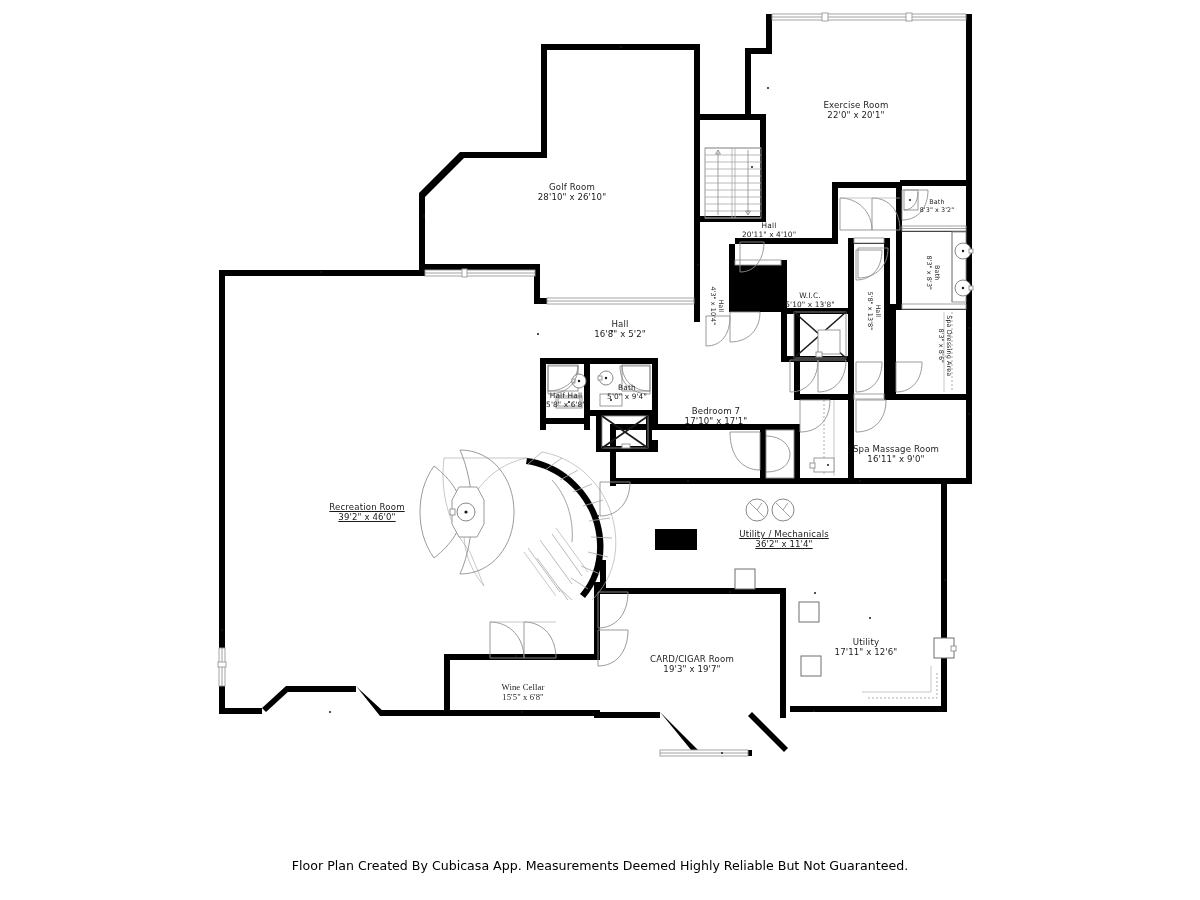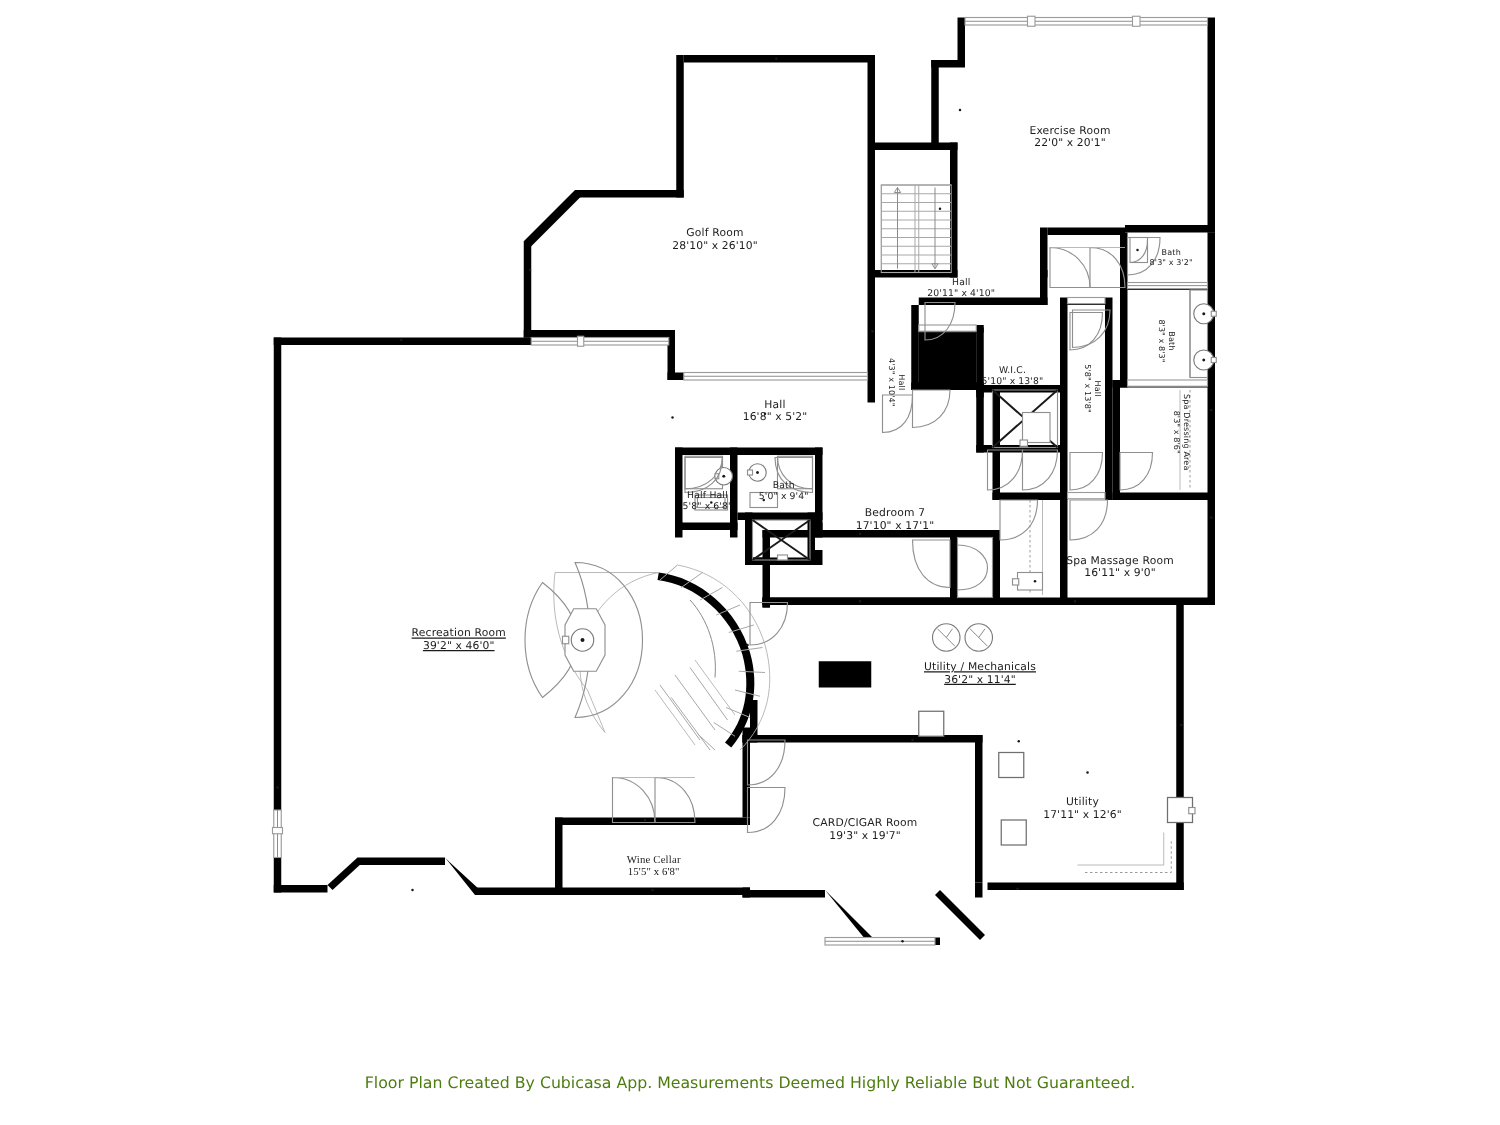--- a/index.html
+++ b/index.html
@@ -65,21 +65,21 @@
   .room-label.tiny .rdim { font-size: 6.4px; }
   .room-label.rot90 { transform: rotate(90deg); transform-origin: center center; }
 
   #footer-note {
     position: absolute;
     left: 0;
     top: 858px;
     width: 1200px;
     text-align: center;
     font-size: 12.6px;
-    color: #4d7c0f;
+    color: #000000;
     font-family: "DejaVu Sans", sans-serif;
   }
 </style>
 </head>
 <body>
 
 <div id="plan-root">
 
   <svg class="floorplan" viewBox="0 0 1200 900">
 

